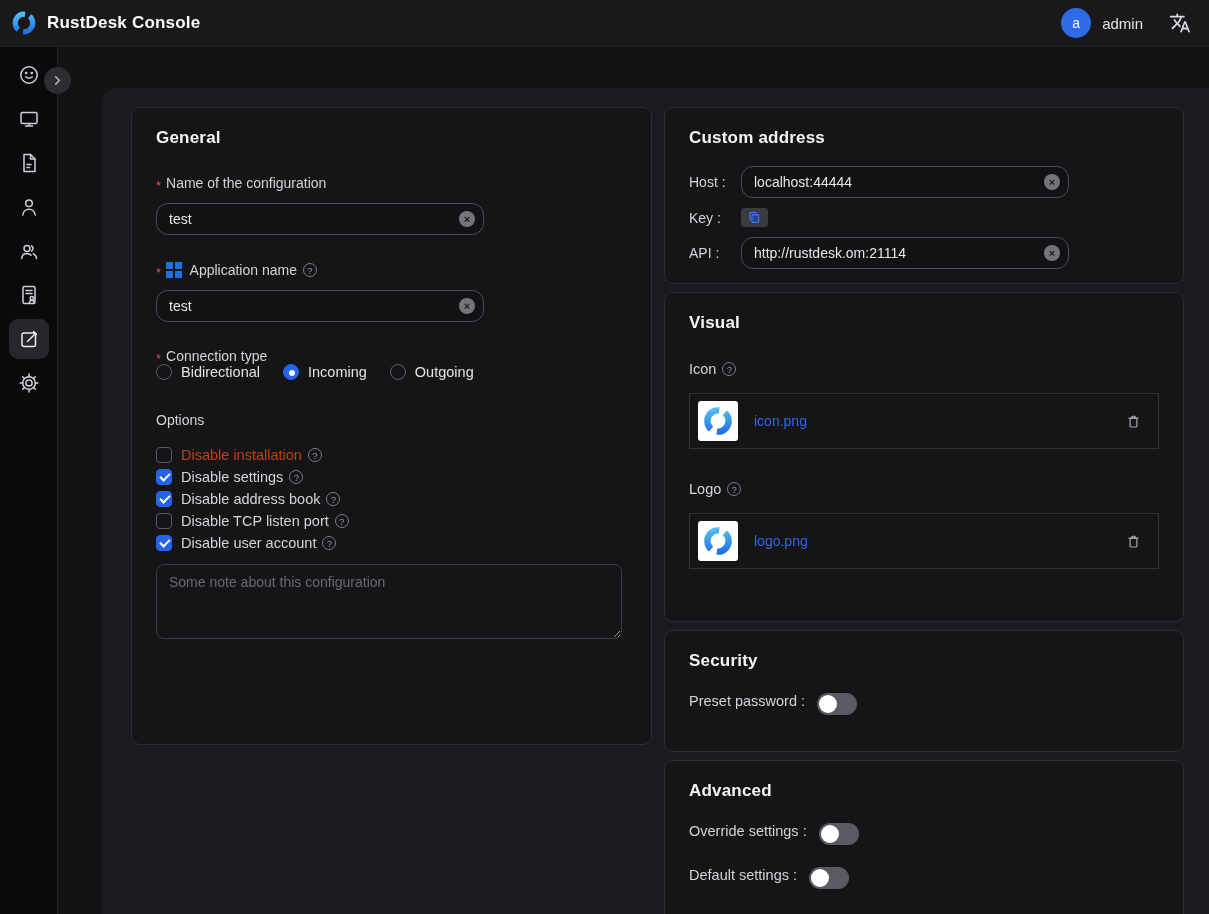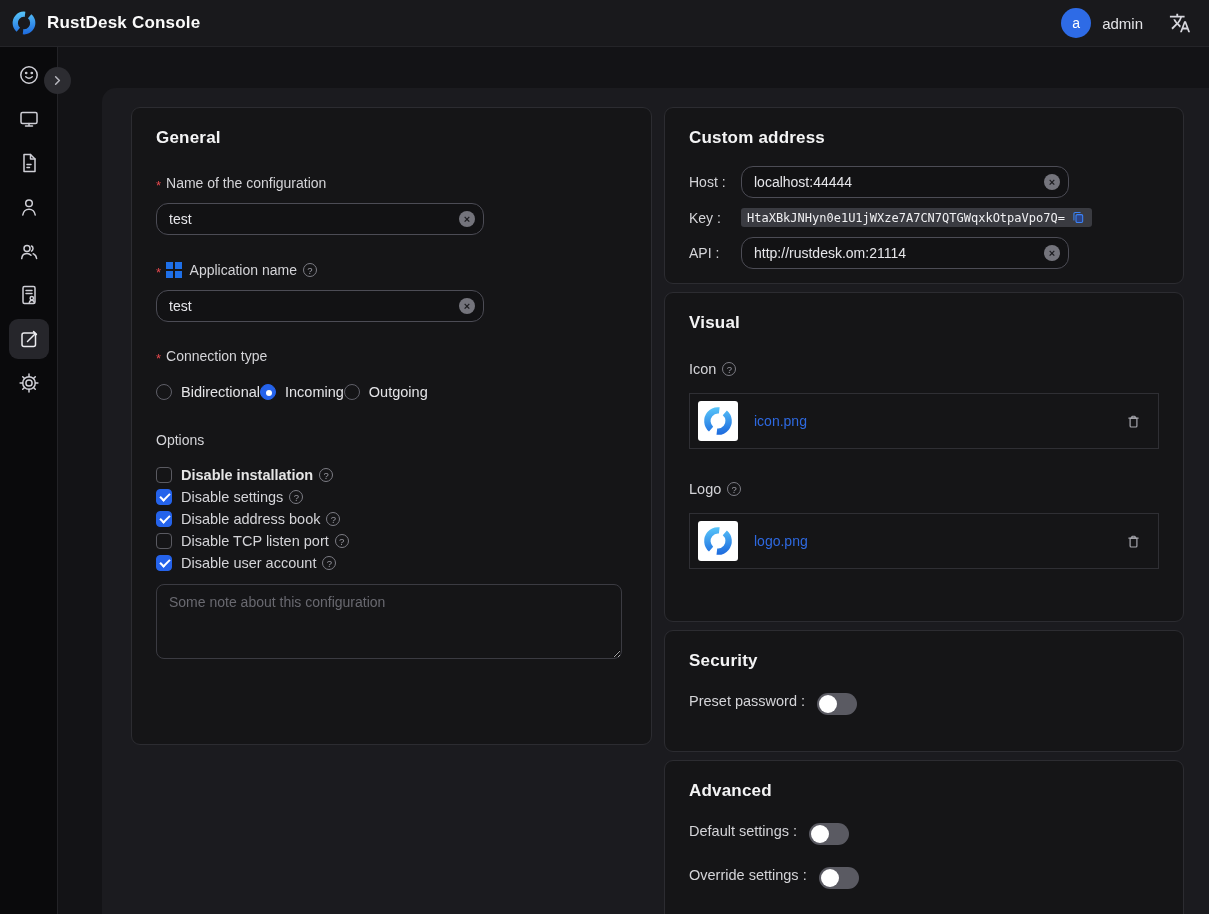--- a/index.html
+++ b/index.html
@@ -54,36 +54,36 @@
   .win-icon i{background:#1e6fe8;display:block;}
 
   .input-wrap{position:relative;width:328px;margin-top:12px;}
   .input-wrap input{width:100%;height:32px;background:#121214;border:1px solid #4c4c55;
     border-radius:12px;color:#e6e6ea;font-size:14px;padding:0 32px 0 12px;outline:none;
     font-family:"Liberation Sans",sans-serif;}
   .clear{position:absolute;right:9px;top:8px;width:16px;height:16px;border-radius:50%;
     background:#74747c;color:#1b1b1f;font-size:11px;font-weight:700;line-height:16px;
     text-align:center;cursor:pointer;}
 
-  .radio-row{display:flex;align-items:flex-start;margin-top:20px;}
+  .radio-row{display:flex;align-items:flex-start;gap:23px;margin-top:0;}
   .radio{display:flex;align-items:center;gap:9px;cursor:pointer;}
   .r-dot{width:16px;height:16px;border-radius:50%;border:1px solid #5f5f68;position:relative;flex:none;}
   .r-dot.on{background:#2563eb;border-color:#2563eb;}
   .r-dot.on::after{content:"";position:absolute;left:5px;top:5px;width:6px;height:6px;
     border-radius:50%;background:#fff;}
   .radio span.lbl{color:#e4e4e7;font-size:14.5px;}
 
   .cb-list{margin-top:16px;}
   .cb-row{display:flex;align-items:center;height:22px;cursor:pointer;}
   .cb{width:16px;height:16px;border:1px solid #5a5a61;border-radius:4px;margin-right:9px;flex:none;}
   .cb.on{background:#2563eb;border-color:#2563eb;}
   .cb.on::after{content:"";display:block;width:4px;height:8px;border:solid #fff;
     border-width:0 2px 2px 0;transform:rotate(45deg);margin:1px 0 0 5px;}
   .cb-row .lbl{color:#d4d4d8;font-size:14.5px;}
-  .cb-row .lbl.bold{font-weight:700;color:#e5e5e5;text-align:center;}
+  .cb-row .lbl.bold{font-weight:400;color:#c2410c;text-align:center;}
 
   .note-wrap{margin-top:10px;}
   textarea{width:466px;height:75px;background:transparent;border:1px solid #3b3b42;
     border-radius:8px;color:#e6e6ea;font-size:14px;padding:9px 12px;resize:both;outline:none;
     font-family:"Liberation Sans",sans-serif;}
   textarea::placeholder{color:#696970;}
 
   
   .panel-server{height:177px;}
   .srv-row{display:flex;align-items:center;margin-top:18px;}
@@ -303,21 +303,20 @@
             <div class="srv-row">
               <span class="srv-label">Host :</span>
               <div class="input-wrap" style="margin-top:0;">
                 <input readonly="" value="localhost:44444" style="">
                 <span class="clear">×</span>
               </div>
             </div>
             <div class="srv-row tight">
               <span class="srv-label">Key :</span>
               <span class="key-chip">
-                <span class="key-text">HtaXBkJNHyn0e1U1jWXze7A7CN7QTGWqxkOtpaVpo7Q=</span>
                 <svg width="15" height="15" viewBox="0 0 18 18">
                   <rect x="6" y="5.5" width="8" height="9.5" rx="1.5" fill="#1d4ed8" fill-opacity="0.45" stroke="#3b82f6" stroke-width="1.3"></rect>
                   <path d="M3.5 12V4.5A1.5 1.5 0 0 1 5 3h6" fill="none" stroke="#3b82f6" stroke-width="1.3" stroke-linecap="round"></path>
                 </svg>
               </span>
             </div>
             <div class="srv-row tight">
               <span class="srv-label">API :</span>
               <div class="input-wrap" style="margin-top:0;">
                 <input readonly="" value="http://rustdesk.om:21114" style="">
@@ -384,26 +383,26 @@
             <h2>Security</h2>
             <div class="toggle-row">
               <span class="t-label">Preset password :</span>
               <span class="toggle"></span>
             </div>
           </section>
 
           <section class="panel panel-advanced">
             <h2>Advanced</h2>
             <div class="toggle-row">
+              <span class="t-label">Override settings :</span>
+              <span class="toggle"></span>
+            </div>
+            <div class="toggle-row">
               <span class="t-label">Default settings :</span>
               <span class="toggle"></span>
             </div>
-            <div class="toggle-row">
-              <span class="t-label">Override settings :</span>
-              <span class="toggle"></span>
-            </div>
           </section>
         </div>
 
       </div>
     </div>
   </div>
 </div>
 
 </body></html>

